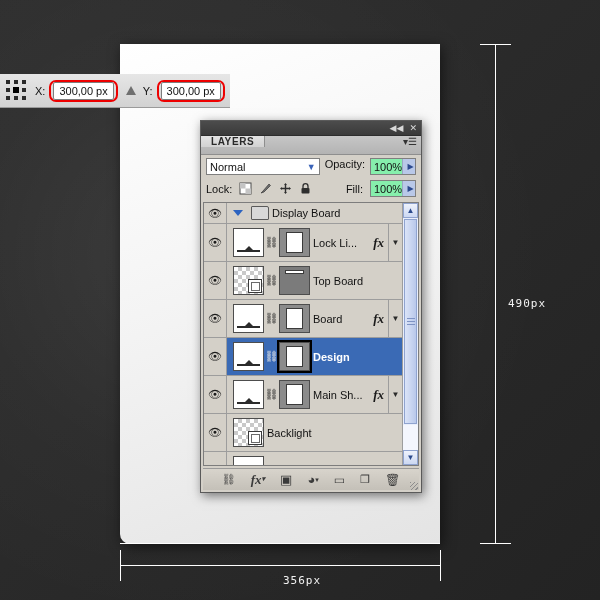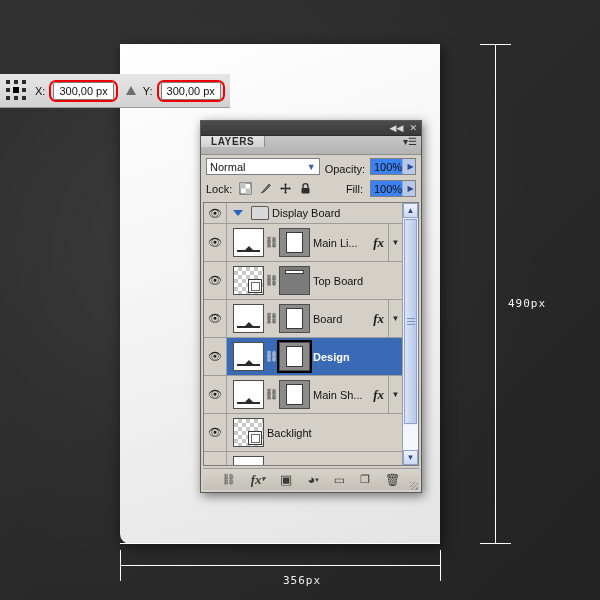--- a/index.html
+++ b/index.html
@@ -70,31 +70,31 @@
     height:18px;background:linear-gradient(#c6c6c6,#b3b3b3);
     display:flex;align-items:flex-start;border-bottom:1px solid #8e8e8e;position:relative;
   }
   #tabrow .tab{
     background:linear-gradient(#e3e3e3,#d2d2d2);padding:0 10px;display:flex;align-items:center;
     font-size:10px;font-weight:bold;letter-spacing:.6px;color:#2a2a2a;
     border-right:1px solid #8e8e8e;
   }
   #tabrow .menubtn{margin-left:auto;display:flex;align-items:center;padding:0 4px;color:#333;font-size:10px;}
   .panelrow{
-    display:flex;align-items:flex-end;gap:5px;padding:3px 5px;box-sizing:border-box;
+    display:flex;align-items:flex-start;gap:5px;padding:3px 5px;box-sizing:border-box;
     background:#d4d0c8;
   }
   .select{
     flex:1;height:17px;background:#fff;border:1px solid #7f7f7f;
     display:flex;align-items:center;padding:0 3px;box-sizing:border-box;font-size:11px;
   }
   .select .arrow{margin-left:auto;color:#3a63b8;font-size:9px;}
   .lbl{font-size:11px;color:#111;white-space:nowrap;}
   .spin{
-    width:46px;height:17px;background:#3b82f6;border:1px solid #7f7f7f;
+    width:46px;height:17px;background:#86efac;border:1px solid #7f7f7f;
     display:flex;align-items:center;box-sizing:border-box;font-size:11px;
   }
   .spin span{padding-left:3px;}
   .spin .sarr{
     margin-left:auto;width:13px;height:100%;background:#b9c8e8;
     display:flex;align-items:center;justify-content:center;color:#2c4a8f;font-size:8px;
     border-left:1px solid #9aa8c4;
   }
   #lockrow{display:flex;align-items:center;gap:7px;padding:2px 5px 4px 5px;}
   .lockicon{width:13px;height:13px;flex:none;}
@@ -276,21 +276,21 @@
         <div class="thumbs">
           <div class="th">
               <div class="barline"></div>
               <div class="cap"></div>
             </div>
           <div class="linkicon">⛓</div>
           <div class="mask">
               <div class="inner"></div>
             </div>
         </div>
-        <div class="lname">Main Li...</div>
+        <div class="lname">Lock Li...</div>
         <div class="fx">fx</div>
         <div class="chev">▼</div>
       </div>
 
       <div class="lrow">
         <div class="eye">
             <span class="eyeglyph">👁</span>
           </div>
         <div class="thumbs">
           <div class="th checker">

